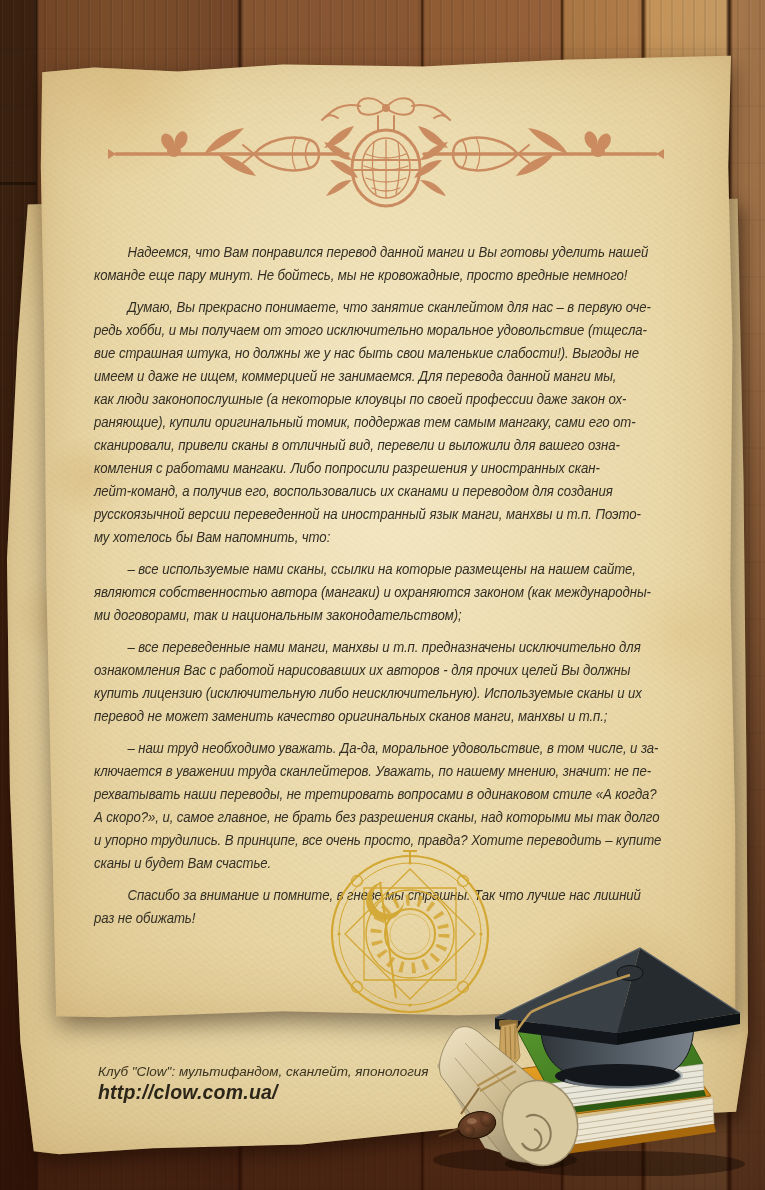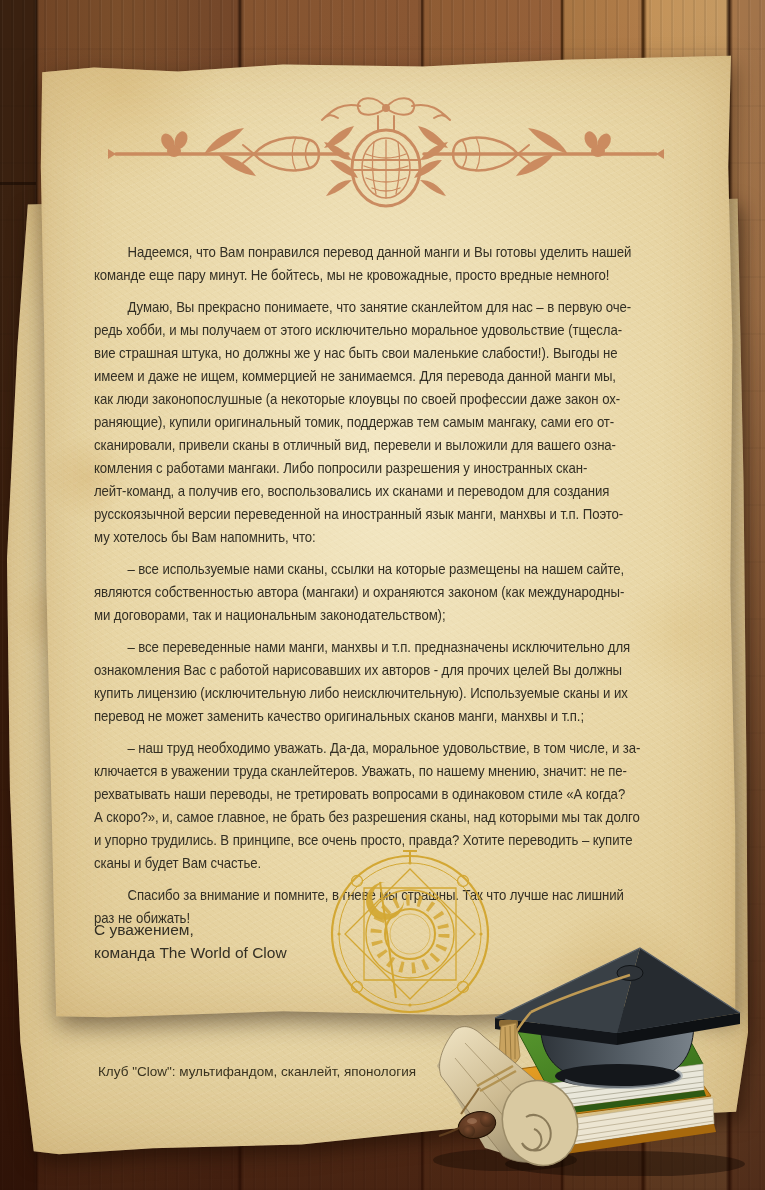--- a/index.html
+++ b/index.html
@@ -34,21 +34,21 @@
   .paper-bg{
     background-color:#e8d6a6;
     background-image:
       radial-gradient(ellipse at 50% 42%, rgba(255,250,228,0.5), rgba(236,216,160,0.08) 58%, rgba(185,142,62,0.22) 100%),
       radial-gradient(circle at 12% 4%, rgba(200,155,75,0.25), rgba(0,0,0,0) 9%),
       radial-gradient(circle at 7% 44%, rgba(190,140,60,0.22), rgba(0,0,0,0) 5%),
       radial-gradient(circle at 92% 60%, rgba(200,160,80,0.16), rgba(0,0,0,0) 7%),
       radial-gradient(circle at 83% 97%, rgba(185,140,55,0.25), rgba(0,0,0,0) 8%),
       repeating-linear-gradient(38deg, rgba(160,125,60,0.05) 0 1px, rgba(0,0,0,0) 1px 5px),
       repeating-linear-gradient(-25deg, rgba(255,255,255,0.07) 0 1px, rgba(0,0,0,0) 1px 6px);
-    box-shadow:inset 0 0 70px rgba(150,100,30,0.25), inset 0 0 9px rgba(150,100,30,0.2);}
+    box-shadow:inset 0 0 70px rgba(150,100,30,0.25), inset 0 0 9px rgba(150,100,30,0.2);font-style:italic;}
   .sheet-main{clip-path:polygon(0.6% 2.3%,8% 1.8%,20% 2.2%,35% 1.5%,55% 1.7%,75% 1%,99% 0.6%,
       98.6% 12%,99.2% 30%,98.9% 55%,99.6% 80%,99.6% 99.2%,85% 98.8%,60% 99.3%,35% 98.9%,
       10% 99.5%,2.6% 99.4%,2% 80%,1.2% 55%,0.9% 30%,0.4% 12%);}
   .sheet-lower{clip-path:polygon(3.2% 1.3%,40% 0.6%,75% 1%,98.6% 0.7%,99.4% 30%,99.8% 60%,
       100% 87%,98.4% 95.2%,81% 95.8%,60% 97%,40% 98.6%,20% 99%,7.4% 99.6%,4% 99.3%,
       2.2% 88%,0.8% 62%,0.4% 38%,1.8% 16%);
     background-color:#e4d2a2;}
 
   
   .letter-body{position:absolute;left:56px;top:190px;width:700px;
@@ -74,20 +74,21 @@
 
 <div class="wood">
   <div class="seam s1"></div>
   <div class="seam s2"></div>
 </div>
 
 <div class="sheet-wrap wrap-lower">
   <div class="sheet paper-bg sheet-lower">
     <div class="site-info">
       <div class="site-subtitle">Клуб "Clow": мультифандом, сканлейт, японология</div>
+      <div class="site-url">http://clow.com.ua/</div>
     </div>
   </div>
 </div>
 
 <div class="sheet-wrap wrap-main">
   <div class="sheet paper-bg sheet-main">
 
     <svg class="ornament" width="600" height="120" viewBox="0 0 600 120">
       <g stroke="#c8855a" fill="none" stroke-linecap="round">
         <path d="M30,64 L262,64 M338,64 L570,64" stroke-width="3.5"></path>
@@ -175,22 +176,20 @@
         <circle cx="-53" cy="-53" r="5.5" stroke-width="1.3"></circle>
         <circle cx="-53" cy="53" r="5.5" stroke-width="1.3"></circle>
         <circle cx="53" cy="53" r="5.5" stroke-width="1.3"></circle>
         <circle cx="0" cy="-71" r="1.6" fill="#d2a52e" stroke="none"></circle>
         <circle cx="71" cy="0" r="1.6" fill="#d2a52e" stroke="none"></circle>
         <circle cx="0" cy="71" r="1.6" fill="#d2a52e" stroke="none"></circle>
         <circle cx="-71" cy="0" r="1.6" fill="#d2a52e" stroke="none"></circle>
       </g>
     </svg>
 
-    <div class="signature">С уважением,
-команда The World of Clow</div>
   </div>
 </div>
 
 <svg class="illustration" width="340" height="258" viewBox="0 0 340 258">
   <defs>
     <linearGradient id="domeG" x1="0" y1="0" x2="1" y2="0">
       <stop offset="0" stop-color="#2e343a"></stop>
         <stop offset="0.55" stop-color="#555e66"></stop>
       <stop offset="1" stop-color="#79828a"></stop>
     </linearGradient>

